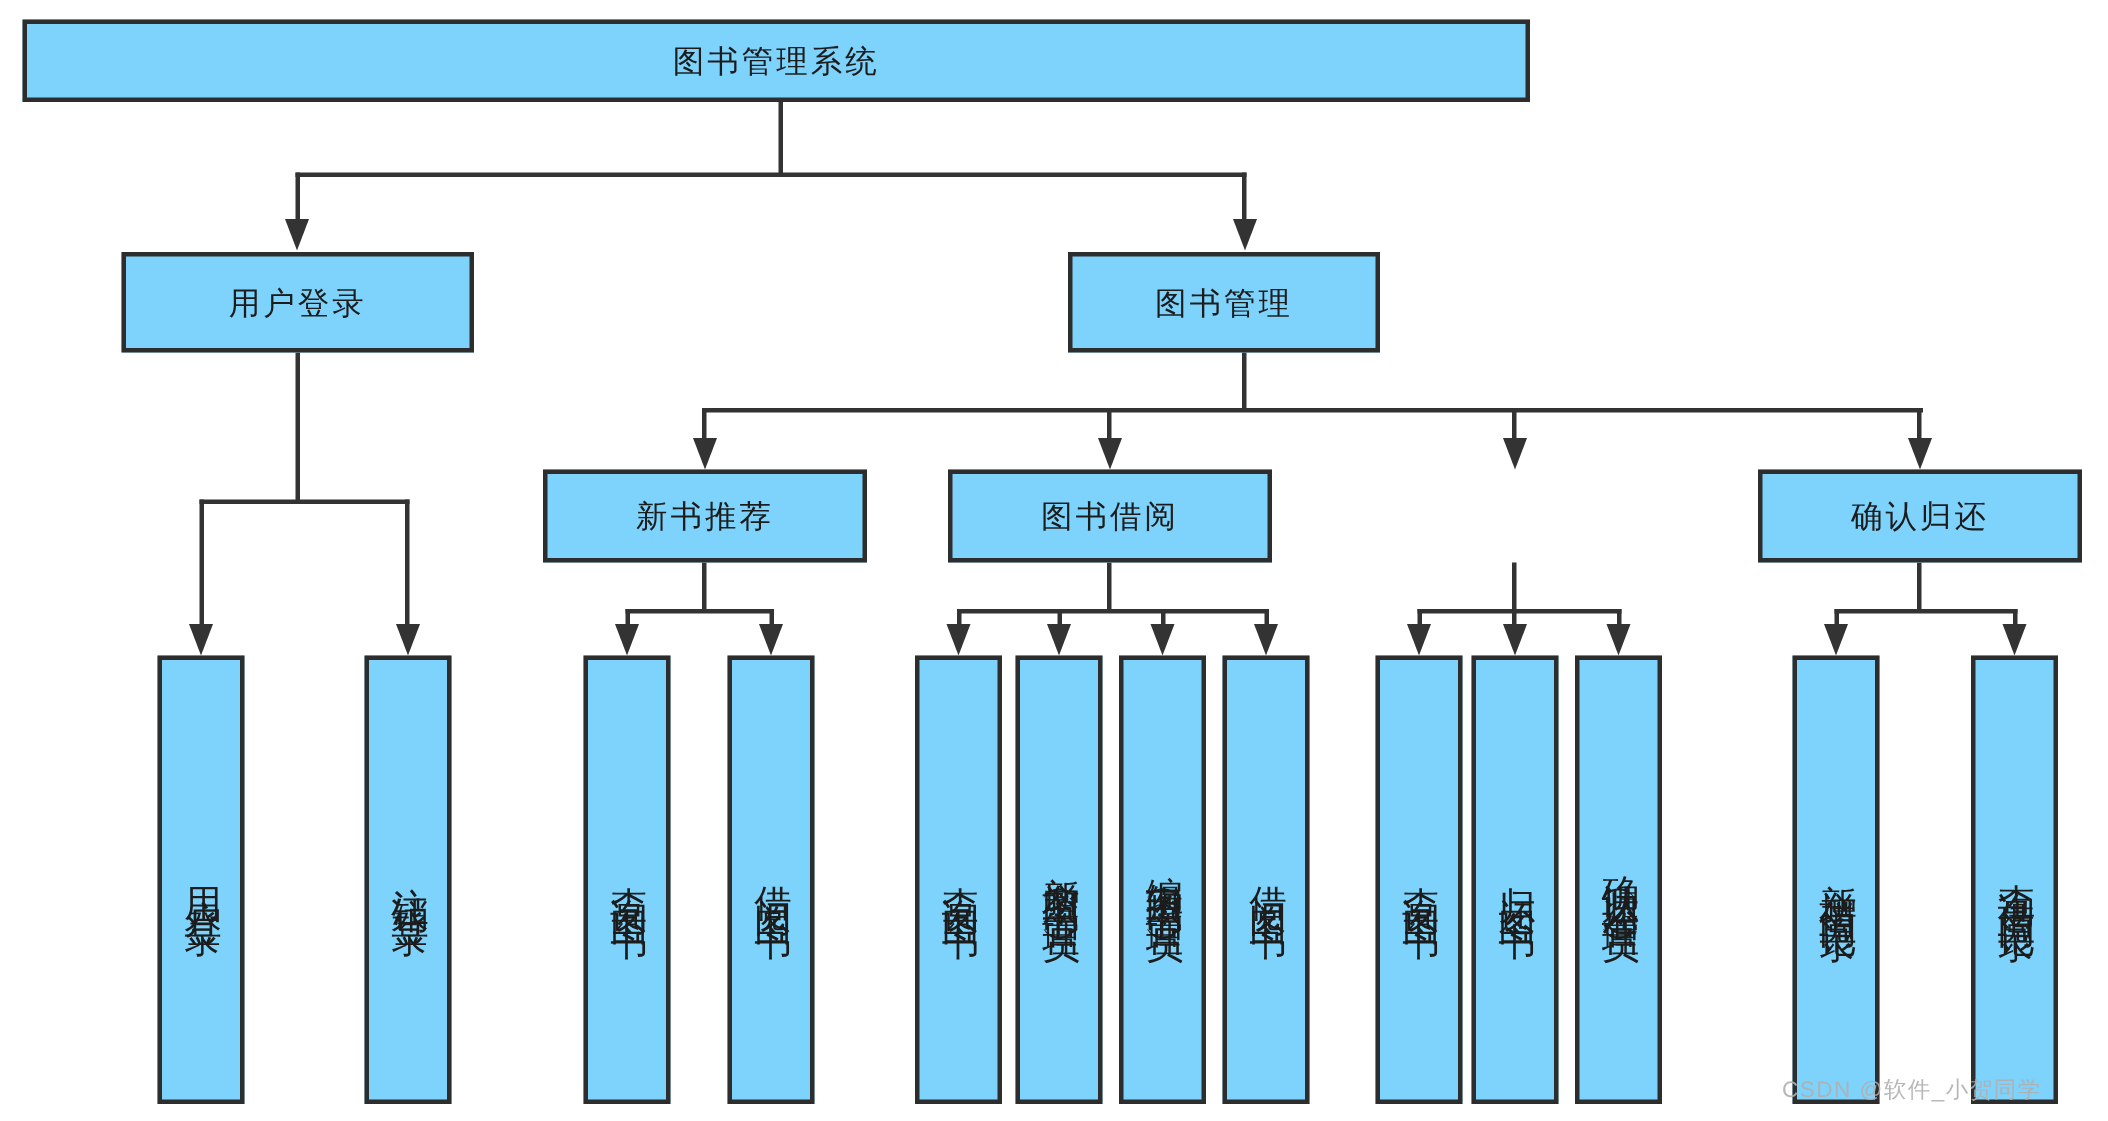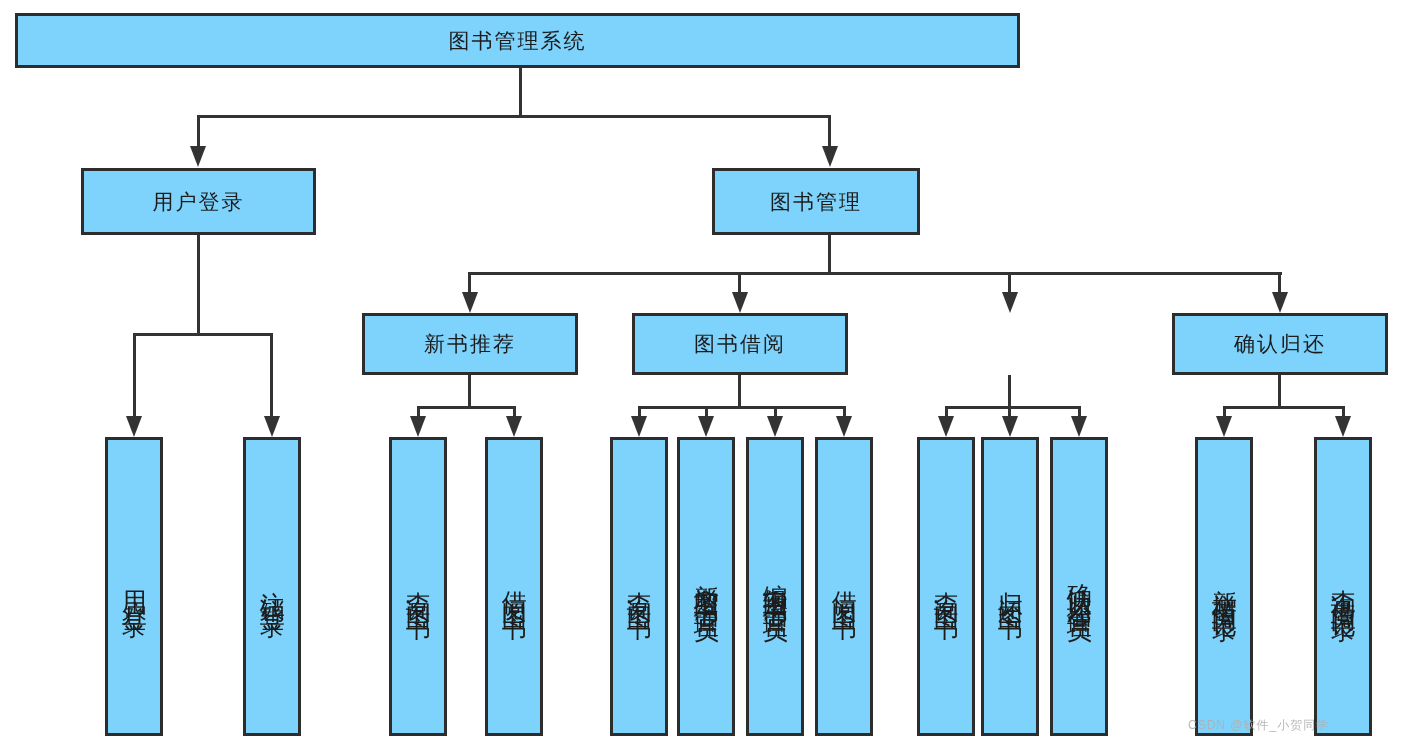--- a/index.html
+++ b/index.html
@@ -17,21 +17,21 @@
     writing-mode:vertical-rl;font-size:25px;line-height:1.1;
     letter-spacing:8px;white-space:nowrap;color:#1c1c1c;
   }
   .line{position:absolute;background:#333333;z-index:1;}
   .arrow{
     position:absolute;width:0;height:0;z-index:1;
     border-left:8px solid transparent;border-right:8px solid transparent;
     border-top:21px solid #333333;
   }
   .watermark{
-    position:absolute;z-index:5;color:#b0b0b0;font-size:12px;
+    position:absolute;z-index:5;color:#b0b0b0;font-size:15px;
     letter-spacing:1px;white-space:nowrap;opacity:0.9;
   }
 </style>
 </head>
 <body>
 
 <div class="canvas">
 
   <div class="node" style="left:15px;top:13px;width:1005px;height:55px;">
     <span class="label">图书管理系统</span>

